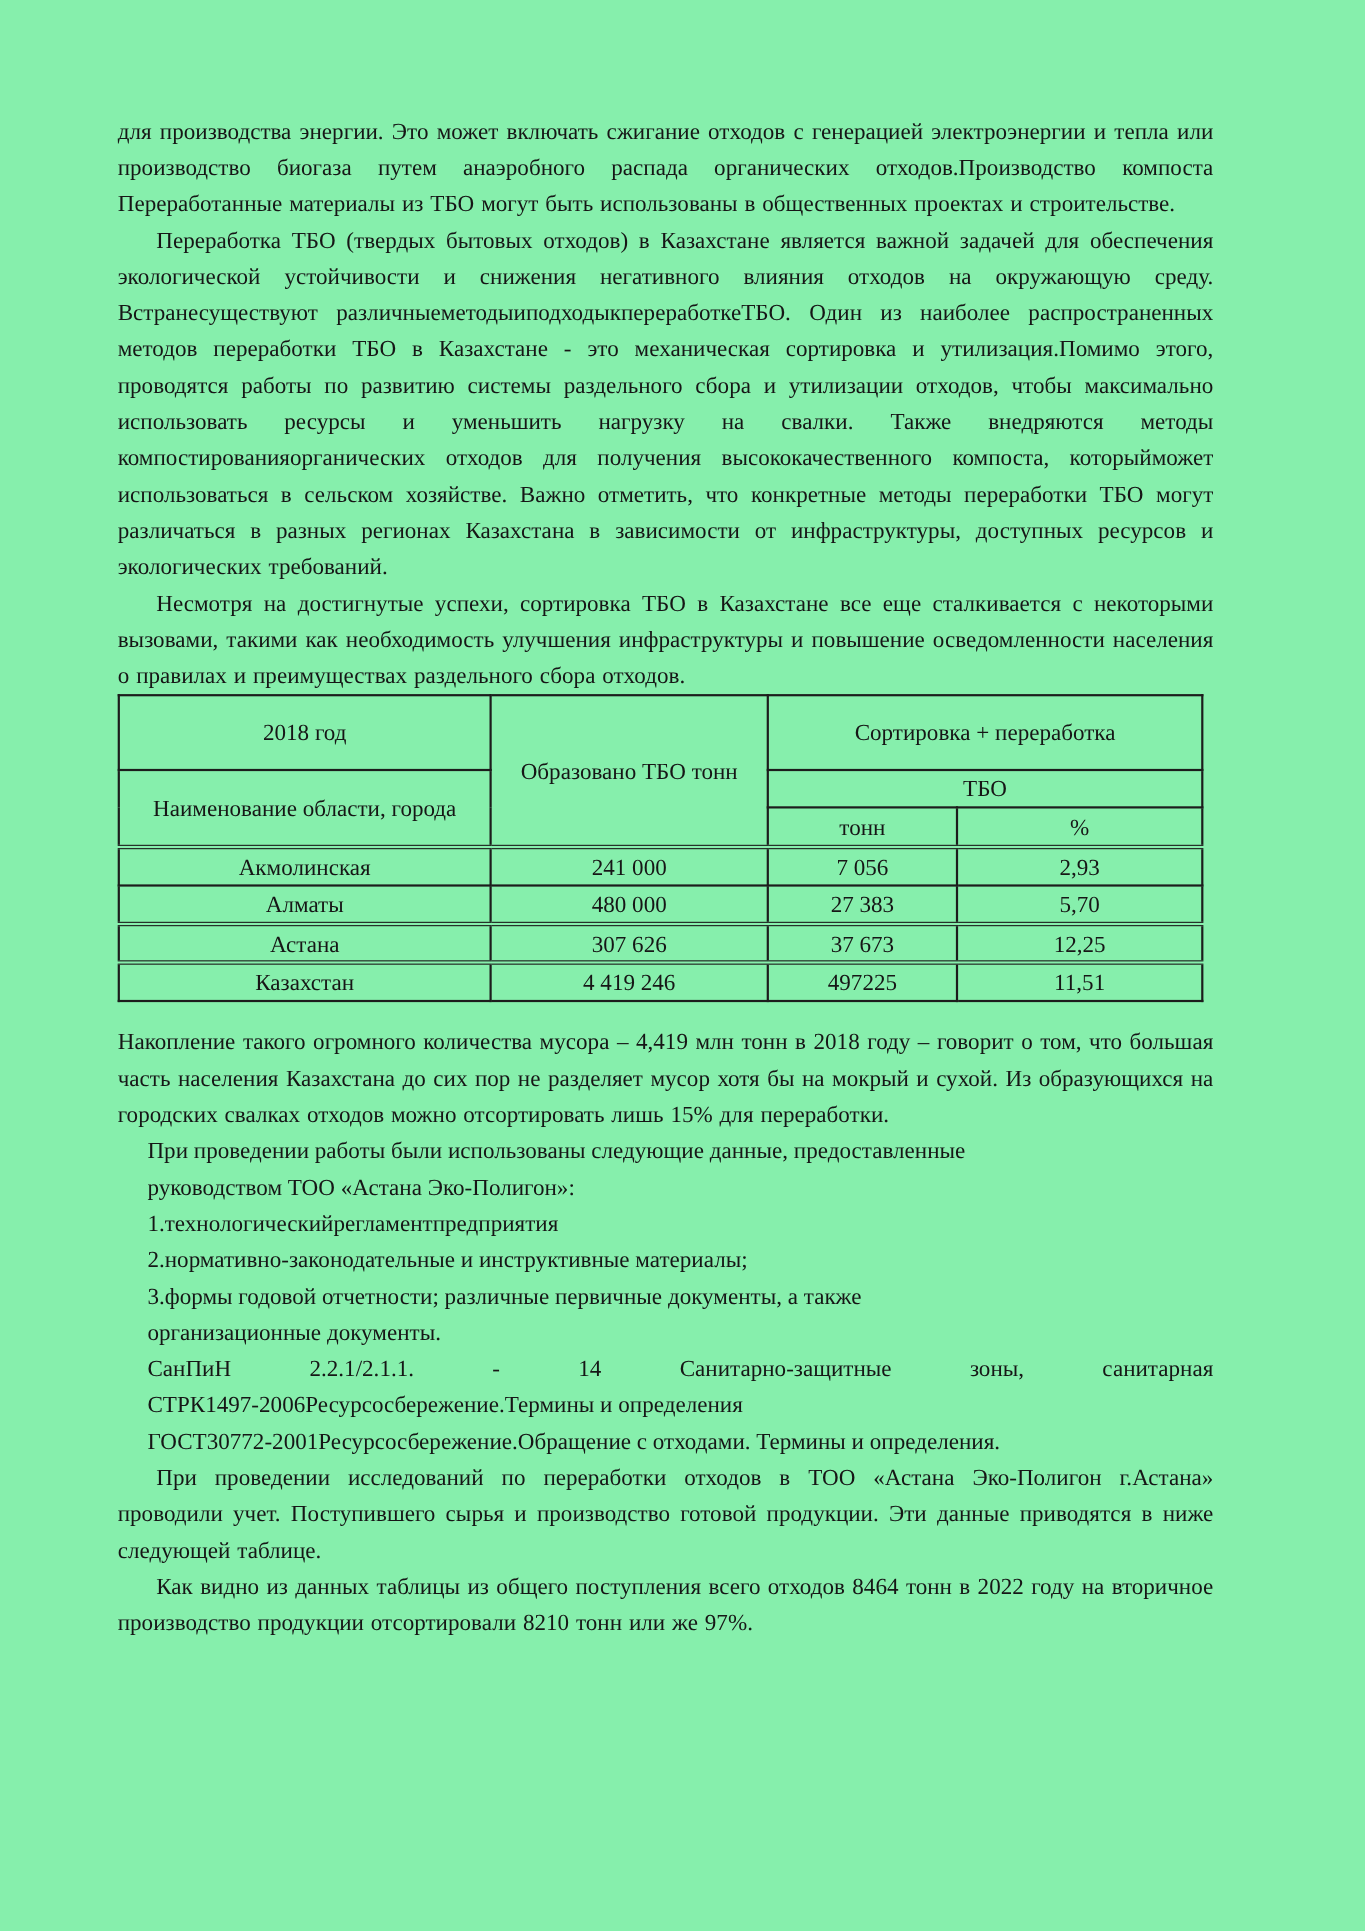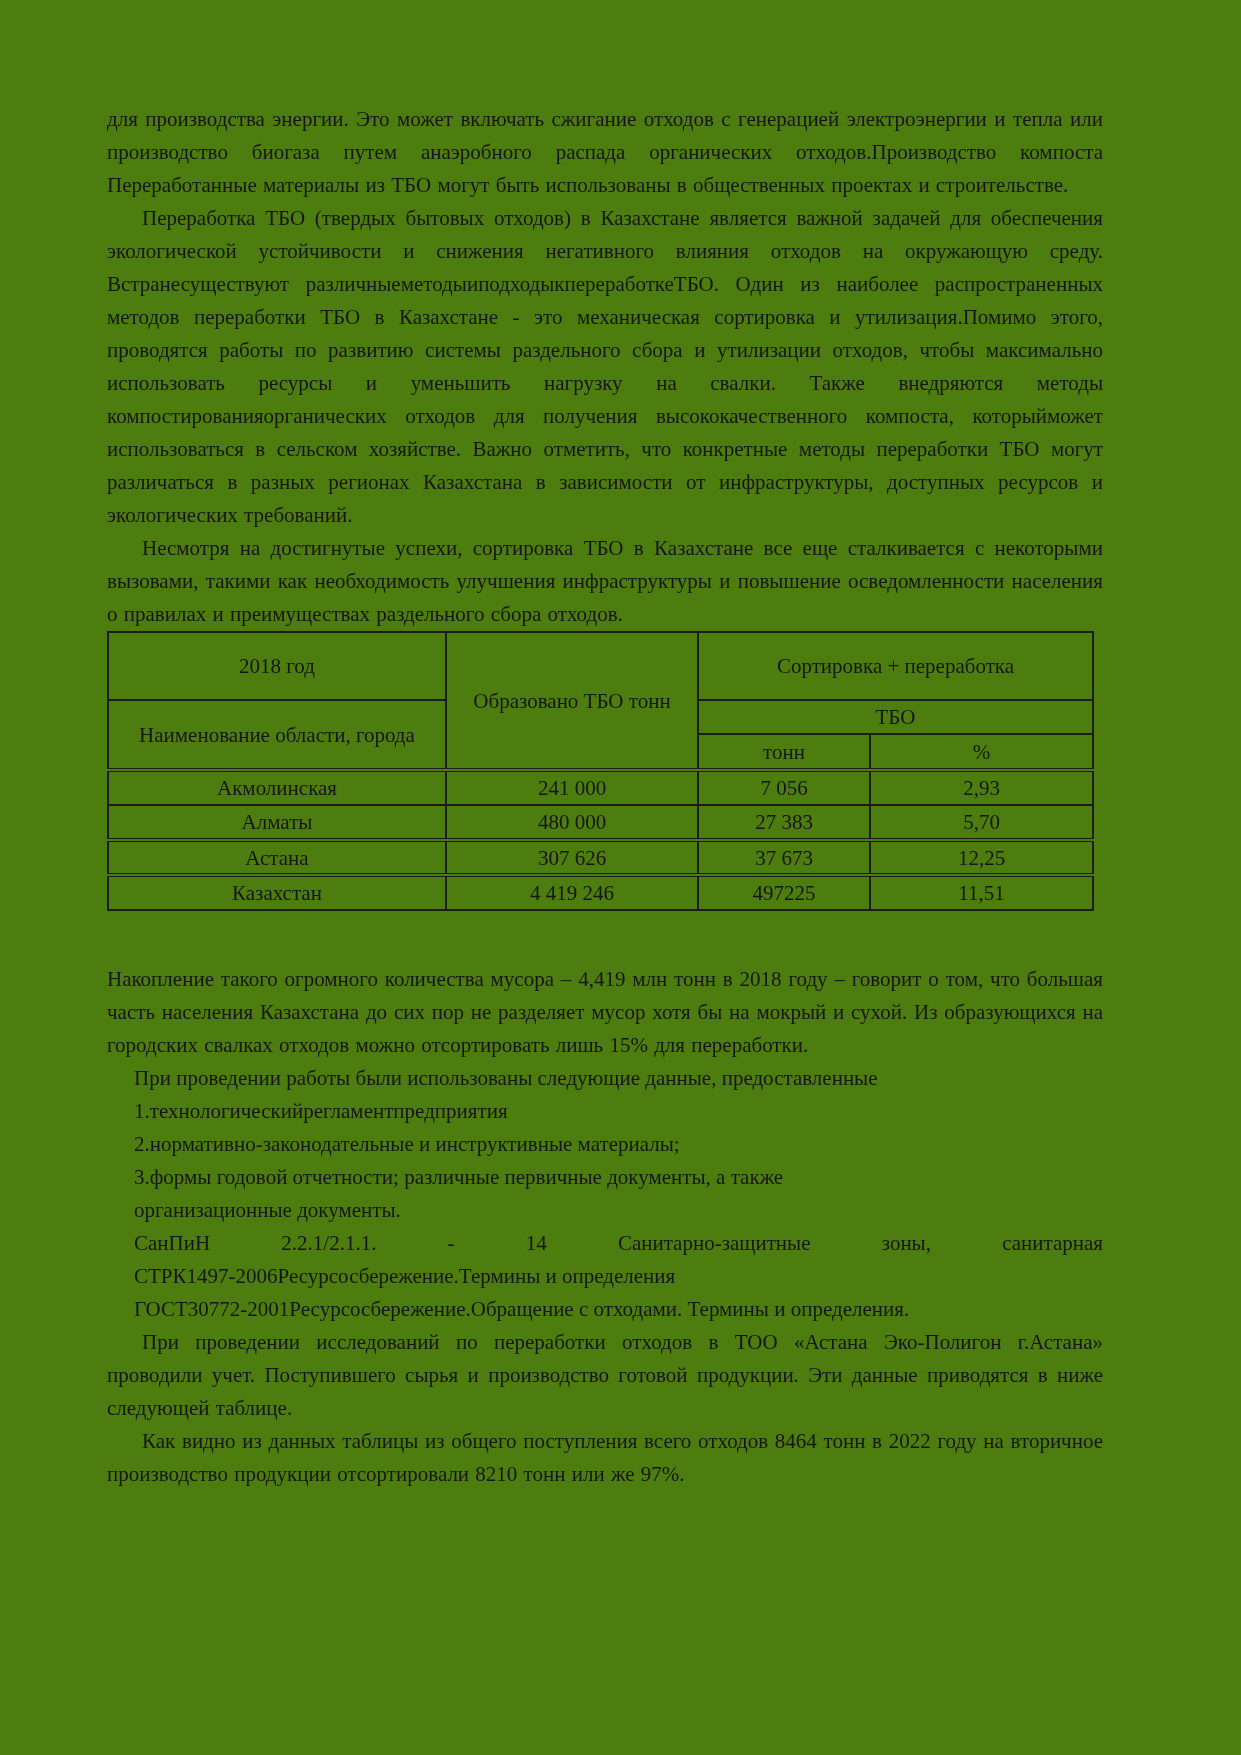--- a/index.html
+++ b/index.html
@@ -5,21 +5,21 @@
   html, body {
     margin: 0;
     padding: 0;
     background: #ffffff;
   }
   .page {
     position: relative;
     width: 1241px;
     height: 1755px;
     box-sizing: border-box;
-    background: #4d7c0f;
+    background: #86efac;
     font-family: "Liberation Serif", "DejaVu Serif", serif;
     color: #161616;
     padding: 103px 138px 0 107px;
     overflow: hidden;
   }
   .para {
     margin: 0;
     font-size: 21px;
     line-height: 33px;
     text-align: justify;
@@ -47,21 +47,21 @@
     padding: 0 4px;
     overflow: hidden;
   }
   tr.hdr-a { height: 68px; }
   tr.hdr-b { height: 34px; }
   tr.hdr-c { height: 36px; }
   tr.data  { height: 35px; }
   td.top { vertical-align: top; padding-top: 4px; margin-left: 44px; }
   td.shift-right { padding-left: 84px; }
   tr.dbl td { border-top: 4px double #1c1c1c; }
-  .after-table { margin-top: 52px; }
+  .after-table { margin-top: 20px; }
   .src {
     margin-left: 27px;
     font-size: 21px;
     line-height: 33px;
   }
   .src .line { white-space: normal; }
   .line-spread {
     text-align: justify;
     text-align-last: justify;
   }
@@ -124,20 +124,21 @@
         <td>497225</td>
         <td>11,51</td>
       </tr>
     </tbody>
   </table>
 
   <p class="para after-table">Накопление такого огромного количества мусора – 4,419 млн тонн в 2018 году – говорит о том, что большая часть населения Казахстана до сих пор не разделяет мусор хотя бы на мокрый и сухой. Из образующихся на городских свалках отходов можно отсортировать лишь 15% для переработки.</p>
 
   <div class="src">
     <div class="line">При проведении работы были использованы следующие данные, предоставленные</div>
+    <div class="line">руководством ТОО «Астана Эко-Полигон»:</div>
     <div class="line">1.технологическийрегламентпредприятия</div>
     <div class="line">2.нормативно-законодательные и инструктивные материалы;</div>
     <div class="line">3.формы годовой отчетности; различные первичные документы, а также</div>
     <div class="line">организационные документы.</div>
     <div class="line line-spread">СанПиН 2.2.1/2.1.1. - 14 Санитарно-защитные зоны, санитарная</div>
     <div class="line">СТРК1497-2006Ресурсосбережение.Термины и определения</div>
     <div class="line">ГОСТ30772-2001Ресурсосбережение.Обращение с отходами. Термины и определения.</div>
   </div>
 
   <p class="para indent">При проведении исследований по переработки отходов в ТОО «Астана Эко-Полигон г.Астана» проводили учет. Поступившего сырья и производство готовой продукции. Эти данные приводятся в ниже следующей таблице.</p>

